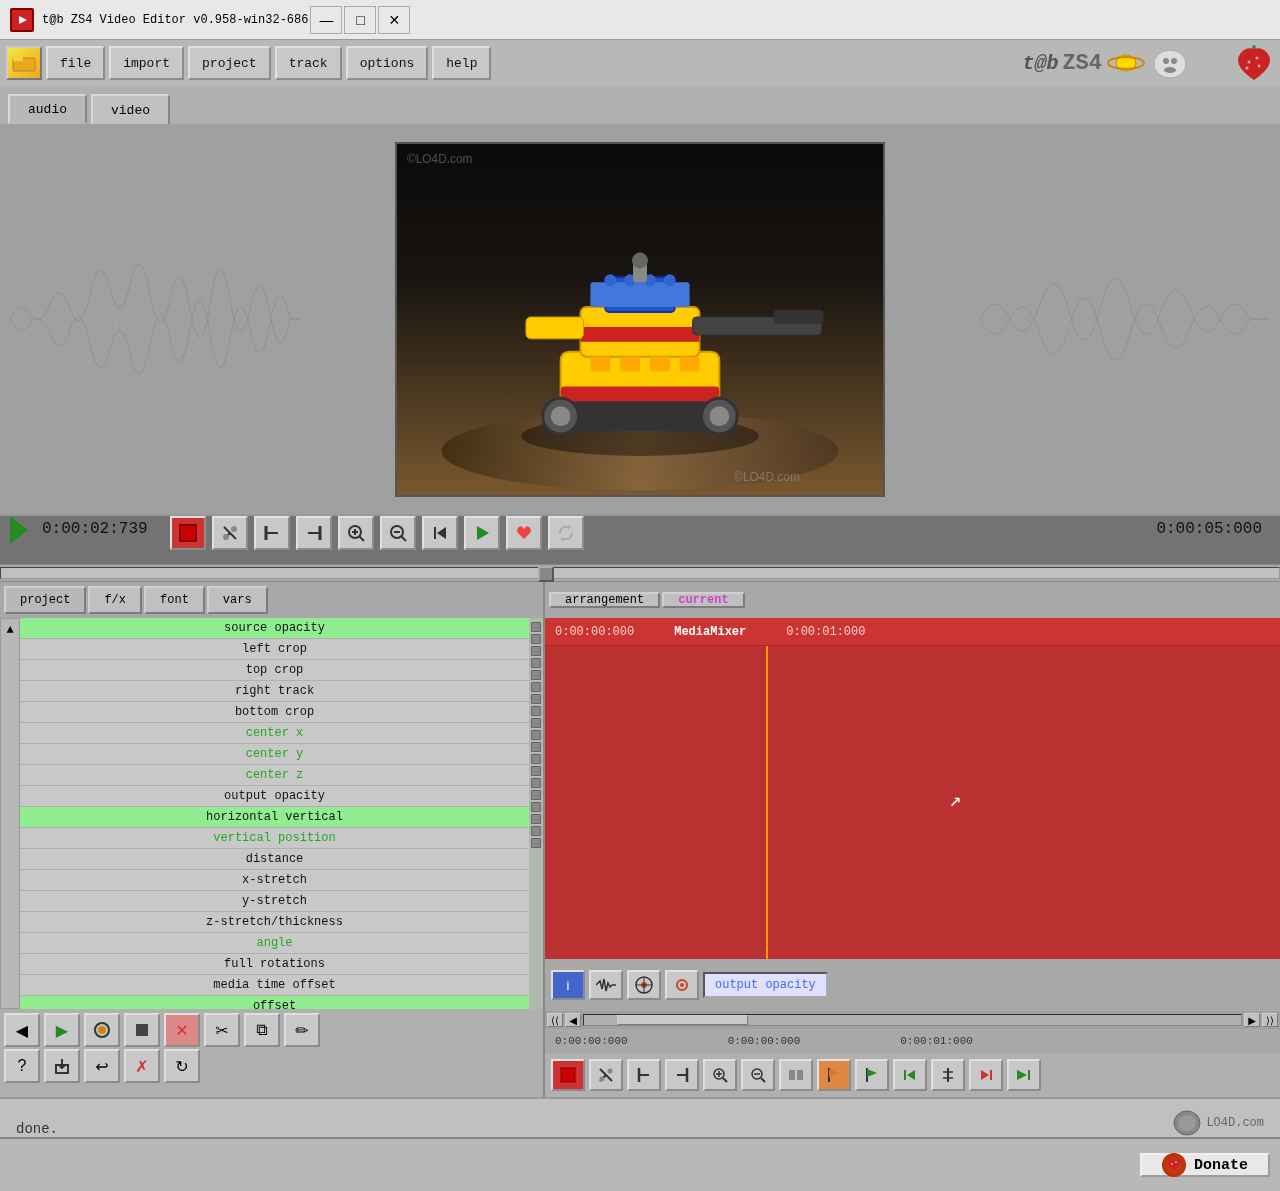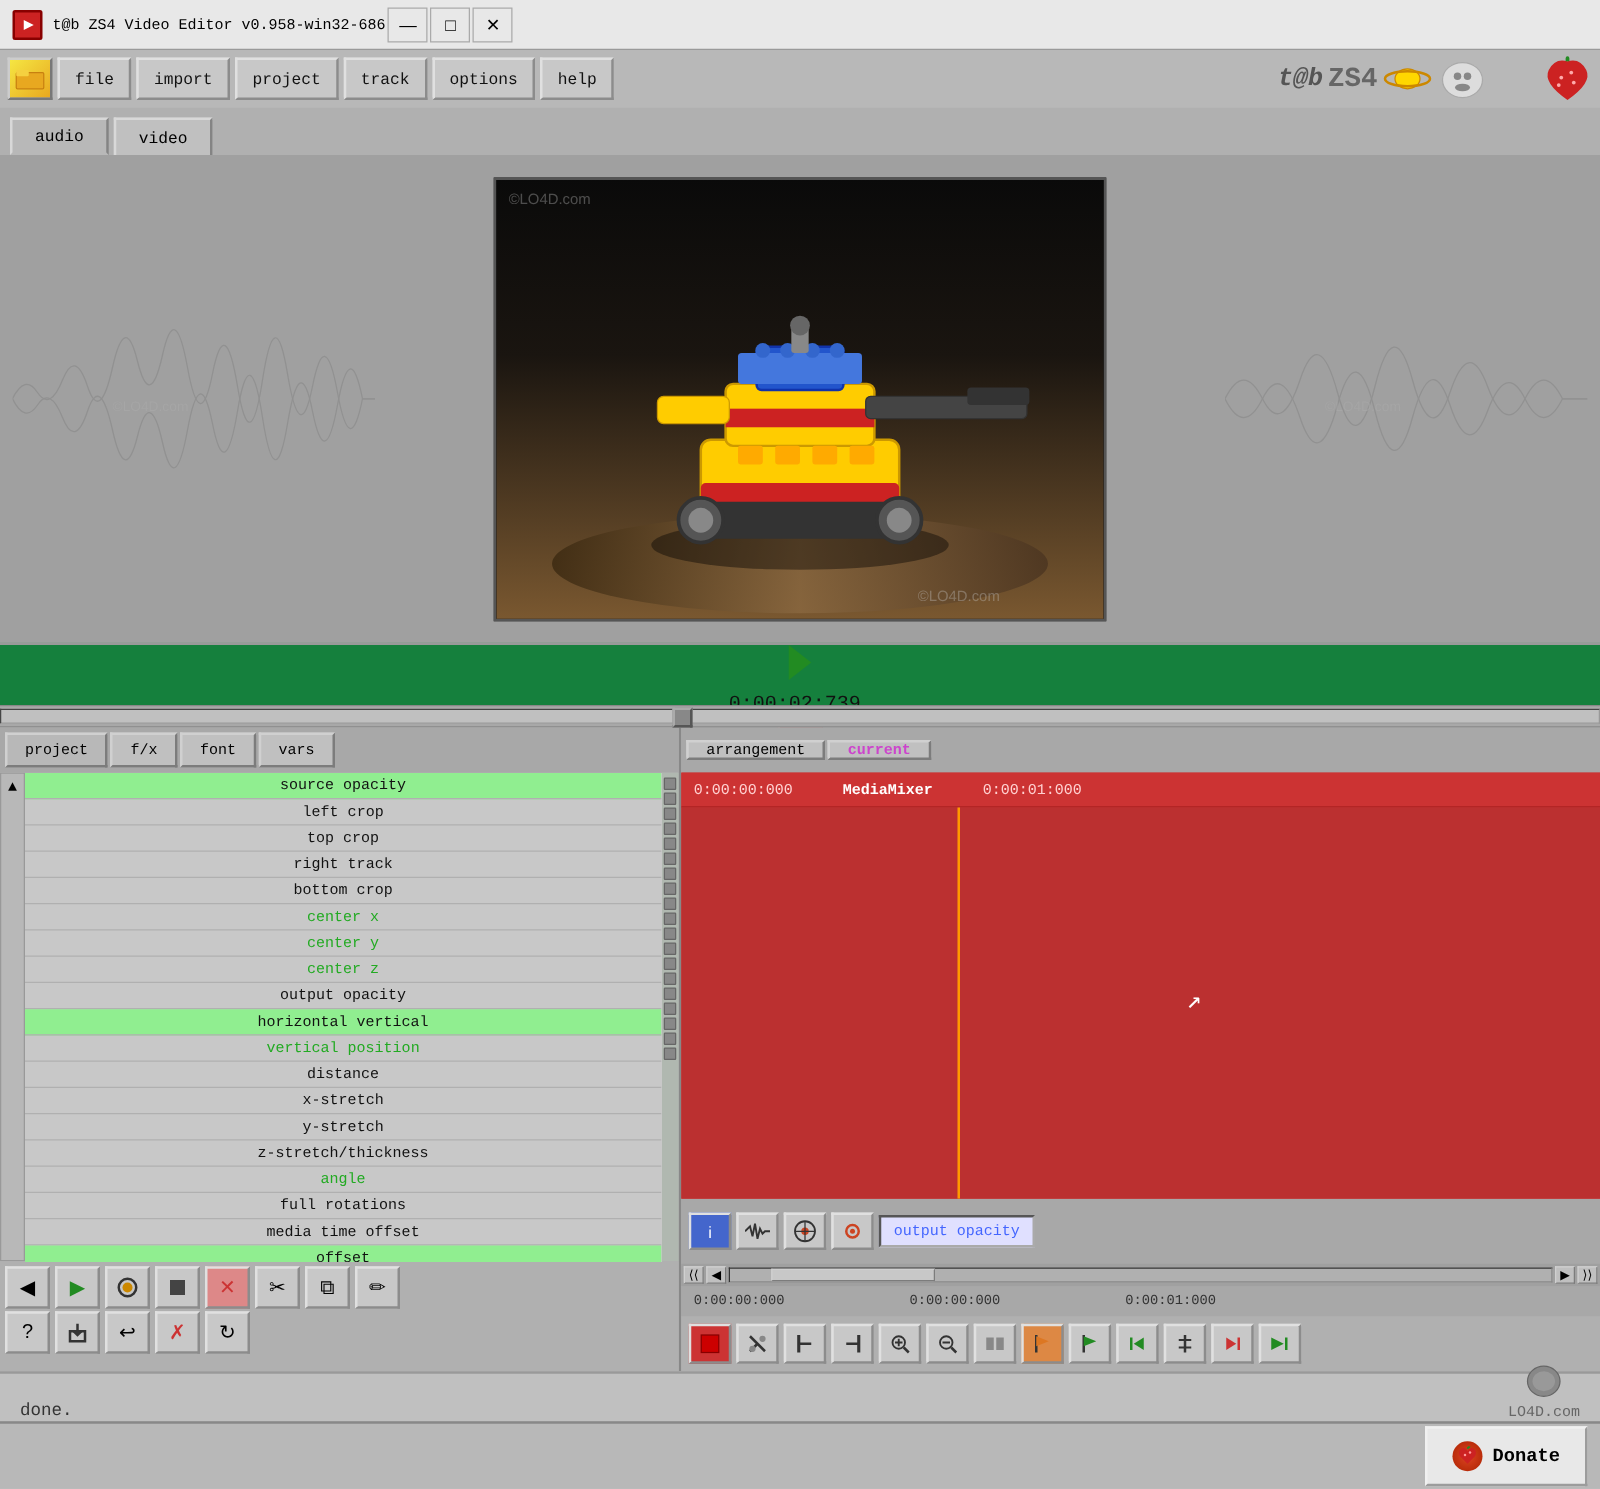--- a/index.html
+++ b/index.html
@@ -146,29 +146,28 @@
       background: #111;
       border: 2px solid #555;
       display: flex; align-items: center; justify-content: center;
       position: relative;
       overflow: hidden;
       z-index: 1;
     }
 
     
     #transport {
-      background: #15803d;
+      background: #737373;
       height: 50px;
       display: flex;
-      align-items: center;
+      align-items: flex-start;
       padding: 0 10px;
       gap: 6px;
       border-top: 2px solid #999;
       flex-shrink: 0;
-      flex-direction: column;
     }
     .transport-triangle {
       width: 0; height: 0;
       border-left: 18px solid #228B22;
       border-top: 14px solid transparent;
       border-bottom: 14px solid transparent;
       cursor: pointer;
     }
     .time-display {
       font-family: 'Courier New', monospace;
@@ -503,36 +502,36 @@
       flex-shrink: 0;
     }
     .status-text {
       font-family: 'Courier New', monospace;
       font-size: 14px;
       color: #333;
       flex: 1;
     }
     .lo4d-badge {
       display: flex; align-items: center; gap: 4px;
-      font-size: 12px; color: #666; flex-direction: column;
+      font-size: 12px; color: #666;
     }
 
     
     #bottom-bar {
       height: 54px;
       background: #b8b8b8;
       display: flex;
       align-items: center;
       justify-content: flex-end;
       padding: 0 10px;
       border-top: 2px solid #888;
       flex-shrink: 0;
     }
     .donate-btn {
-      height: 48px;
+      height: 24px;
       padding: 0 20px;
       background: #e8e8e8;
       border: 2px outset #f0f0f0;
       cursor: pointer;
       font-family: 'Courier New', monospace;
       font-size: 15px;
       font-weight: bold;
       display: flex; align-items: center; gap: 8px;
     }
     .donate-icon {

